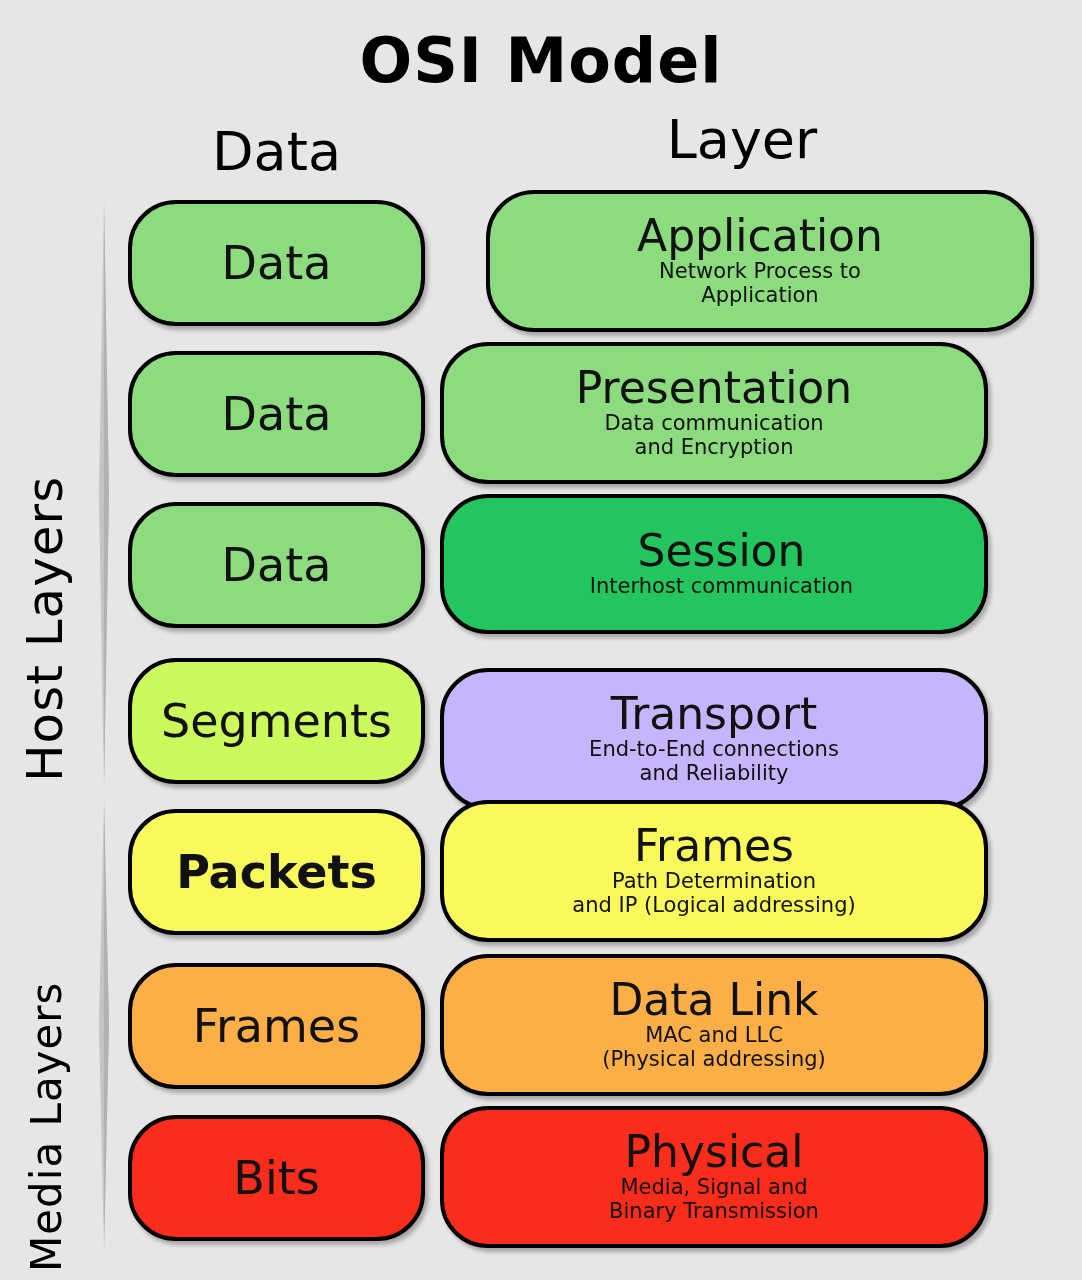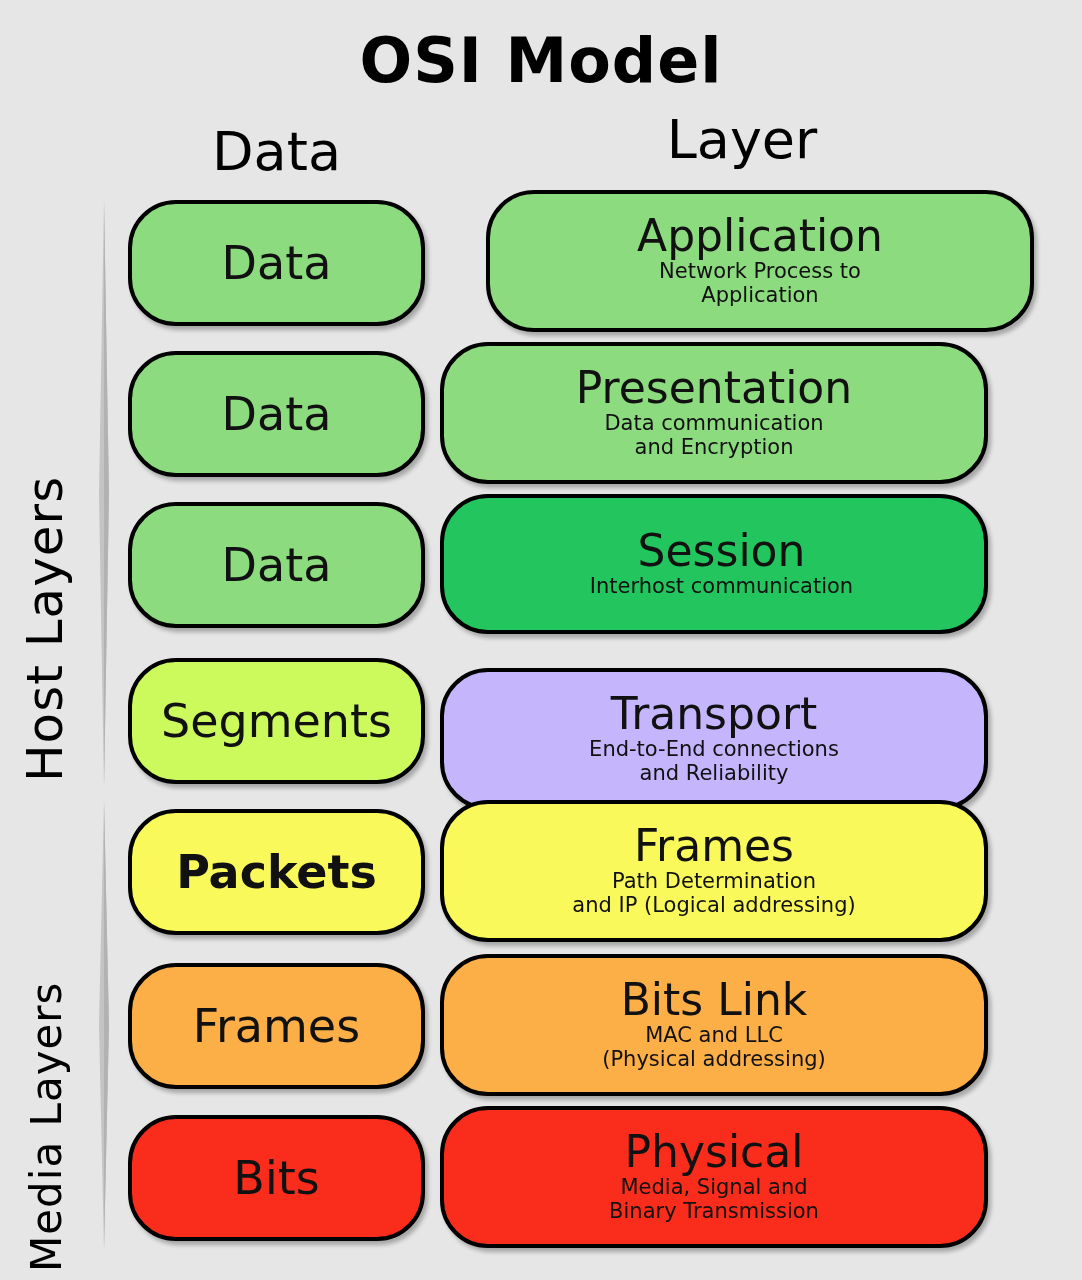--- a/index.html
+++ b/index.html
@@ -217,21 +217,21 @@
       <div class="layer-desc">Path Determination</div>
       <div class="layer-desc">and IP (Logical addressing)</div>
     </div>
   </div>
 
   <div class="row">
     <div class="box box-data" style="top: 963px; height: 126px; background: rgb(252, 175, 71); text-align: right;">
       <div class="data-text">Frames</div>
     </div>
     <div class="box box-layer" style="top: 954px; height: 142px; background: rgb(252, 175, 71);">
-      <div class="layer-name">Bits Link</div>
+      <div class="layer-name">Data Link</div>
       <div class="layer-desc">MAC and LLC</div>
       <div class="layer-desc">(Physical addressing)</div>
     </div>
   </div>
 
   <div class="row">
     <div class="box box-data" style="top: 1115px; height: 126px; background: rgb(250, 45, 28);">
       <div class="data-text">Bits</div>
     </div>
     <div class="box box-layer" style="top: 1106px; height: 142px; background: rgb(250, 45, 28);">

